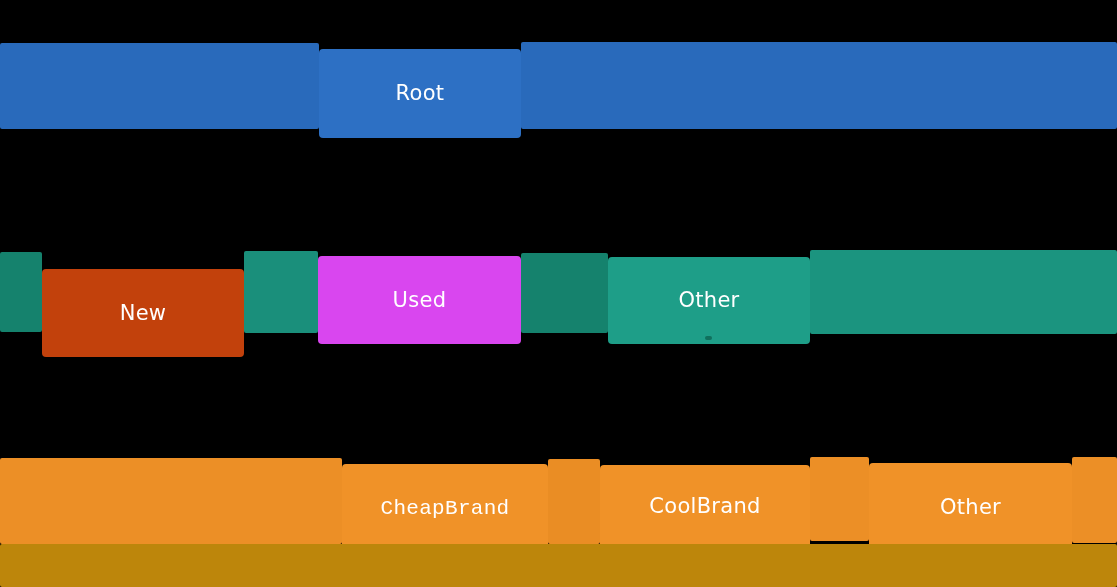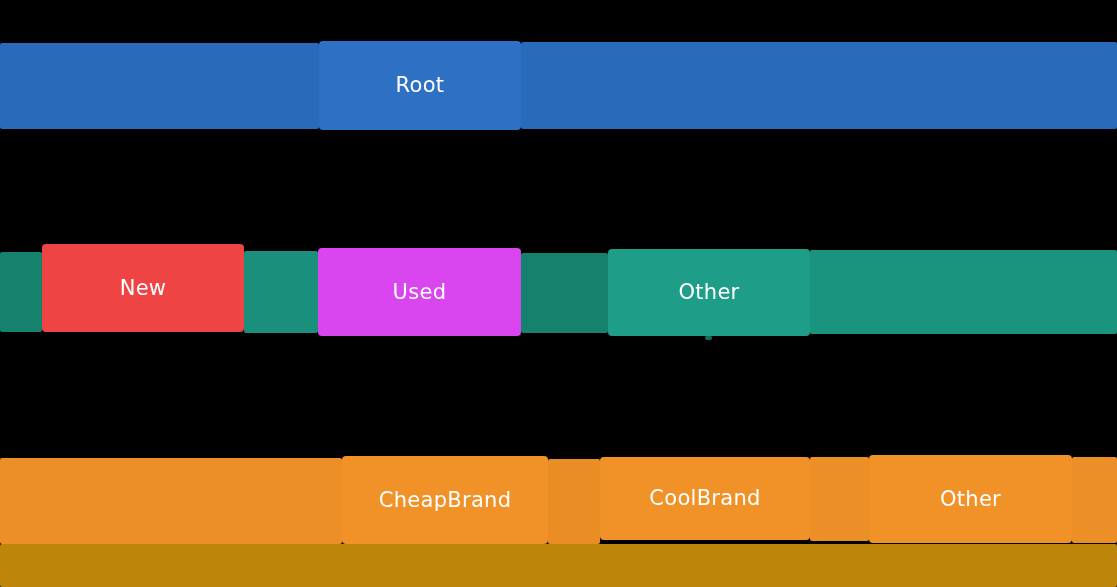--- a/index.html
+++ b/index.html
@@ -21,54 +21,55 @@
   .seg {
     position: absolute;
     box-sizing: border-box;
     border-radius: 2px;
     display: flex;
     align-items: center;
     justify-content: center;
   }
   .seg.rounded {
     border-radius: 4px;
+    margin-top: 8px;
   }
   .seg-label {
     color: #ffffff;
     font-size: 21px;
     line-height: 1;
     white-space: nowrap;
     letter-spacing: 0.3px;
   }
 </style>
 </head>
 <body style="background: rgb(0, 0, 0);">
 
 <div class="stage">
     <div class="seg" style="left: 0px; top: 43px; width: 319px; height: 86px; background: rgb(41, 106, 187);"></div>
     <div class="seg rounded" style="left: 319px; top: 41px; width: 202px; height: 89px; background: rgb(45, 112, 196);">
       <span class="seg-label">Root</span>
     </div>
     <div class="seg" style="left: 521px; top: 42px; width: 596px; height: 87px; background: rgb(41, 106, 187);"></div>
     <div class="seg" style="left: 0px; top: 252px; width: 42px; height: 80px; background: rgb(21, 130, 109);"></div>
-    <div class="seg rounded" style="left: 42px; top: 244px; width: 202px; height: 88px; background: #ef4444;">
+    <div class="seg rounded" style="left: 42px; top: 261px; width: 202px; height: 88px; background: #c2410c;">
       <span class="seg-label">New</span>
     </div>
     <div class="seg" style="left: 244px; top: 251px; width: 74px; height: 82px; background: rgb(26, 143, 123);"></div>
     <div class="seg rounded" style="left: 318px; top: 248px; width: 203px; height: 88px; background: #d946ef;">
       <span class="seg-label">Used</span>
     </div>
     <div class="seg" style="left: 521px; top: 253px; width: 87px; height: 80px; background: rgb(21, 130, 109);"></div>
     <div class="seg rounded" style="left: 608px; top: 249px; width: 202px; height: 87px; background: rgb(30, 158, 136);">
       <span class="seg-label">Other</span>
     </div>
     <div class="seg" style="left: 810px; top: 250px; width: 307px; height: 84px; background: rgb(27, 148, 127);"></div>
     <div class="seg" style="left: 705px; top: 336px; width: 7px; height: 4px; background: rgb(16, 112, 93);"></div>
     <div class="seg" style="left: 0px; top: 458px; width: 342px; height: 86px; background: rgb(236, 143, 38);"></div>
-    <div class="seg rounded" style="left: 342px; top: 456px; width: 206px; height: 88px; background: rgb(240, 146, 40);">
+    <div class="seg rounded" style="left: 342px; top: 456px; width: 206px; height: 88px; background: rgb(240, 146, 40); font-family: Liberation Mono, monospace;">
       <span class="seg-label">CheapBrand</span>
     </div>
     <div class="seg" style="left: 548px; top: 459px; width: 52px; height: 85px; background: rgb(234, 141, 36);"></div>
     <div class="seg rounded" style="left: 600px; top: 457px; width: 210px; height: 83px; background: rgb(240, 146, 40);">
       <span class="seg-label">CoolBrand</span>
     </div>
     <div class="seg" style="left: 810px; top: 457px; width: 59px; height: 84px; background: rgb(236, 143, 38);"></div>
     <div class="seg rounded" style="left: 869px; top: 455px; width: 203px; height: 88px; background: rgb(240, 146, 40);">
       <span class="seg-label">Other</span>
     </div>

